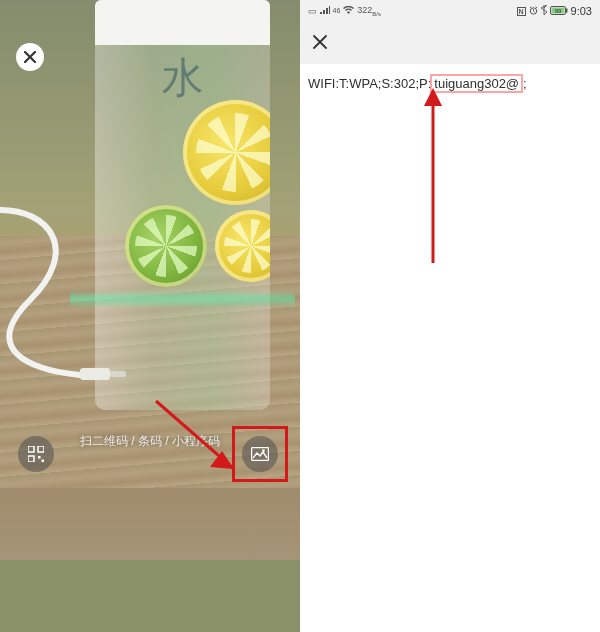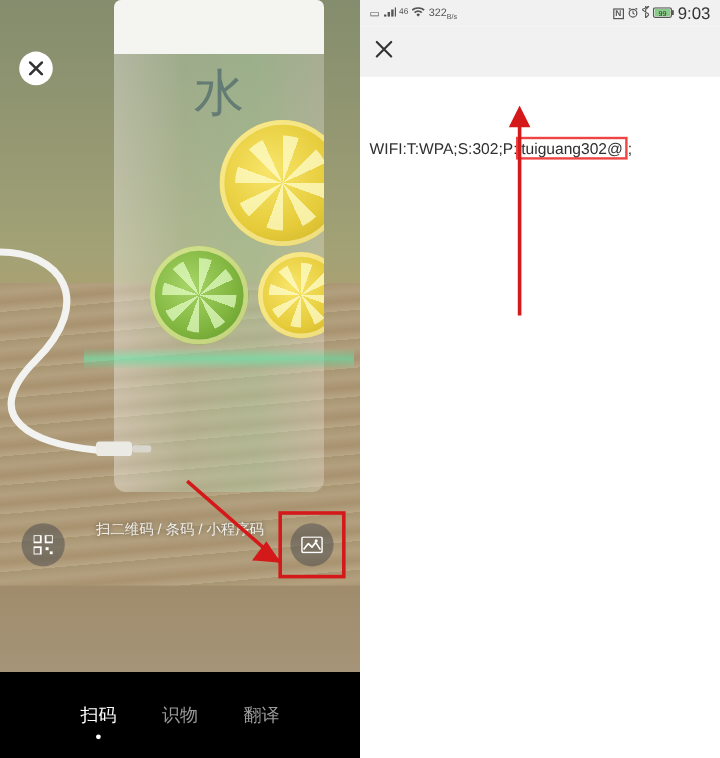--- a/index.html
+++ b/index.html
@@ -179,21 +179,21 @@
       height: 22px;
       background: #f1f1f1;
       display: flex;
       align-items: center;
       justify-content: space-between;
       padding: 0 8px;
       font-size: 9px;
       color: #555;
     }
     .status-left, .status-right { display: flex; align-items: center; gap: 3px; }
-    .status-right .time { font-size: 14px; color:#333; }
+    .status-right .time { font-size: 11px; color:#333; }
     .status-icon { display: inline-block; }
     .right-header {
       height: 42px;
       background: #f1f1f1;
       display: flex;
       align-items: center;
       padding: 0 12px;
     }
     .right-close {
       font-size: 20px;
@@ -204,24 +204,23 @@
     .wifi-text {
       padding: 10px 8px;
       font-size: 13px;
       color: #2f2f2f;
       display: inline-block;
       white-space: nowrap;
     }
     .normal-part { display: inline }
     .highlighted-part {
       display: inline-block;
-      border: 2px solid #ef4444;
+      border: 2px solid #fca5a5;
       padding: 0 2px;
       margin-left: -1px;
-      margin-top: 40px;
     }
     .red-arrow-right {
       position: absolute;
       top: 88px; left: 118px;
       width: 30px; height: 180px;
       pointer-events: none;
     }
   </style>
 </head>
 <body>
@@ -271,25 +270,20 @@
     </div>
 
     <div class="red-box-gallery"></div>
     <svg class="red-arrow-left" viewBox="0 0 100 90">
       <line x1="6" y1="6" x2="84" y2="74" stroke="#d4191a" stroke-width="3"></line>
       <polygon points="84,74 72,56 60,72" fill="#d4191a"></polygon>
     </svg>
 
   </div>
 
-  <div class="bottom-tabs">
-    <div class="tab active">扫码</div>
-    <div class="tab">识物</div>
-    <div class="tab">翻译</div>
-  </div>
 </div>
 
 <div class="right-pane">
   <div class="status-bar">
     <div class="status-left">
       <span class="status-icon">▭</span>
       <span class="status-icon">
         <svg width="10" height="8" viewBox="0 0 10 8">
             <path d="M0 8h2V6H0zM3 8h2V4H3zM6 8h2V2H6zM9 8h1V0H9z" fill="#555"></path>
           </svg>

